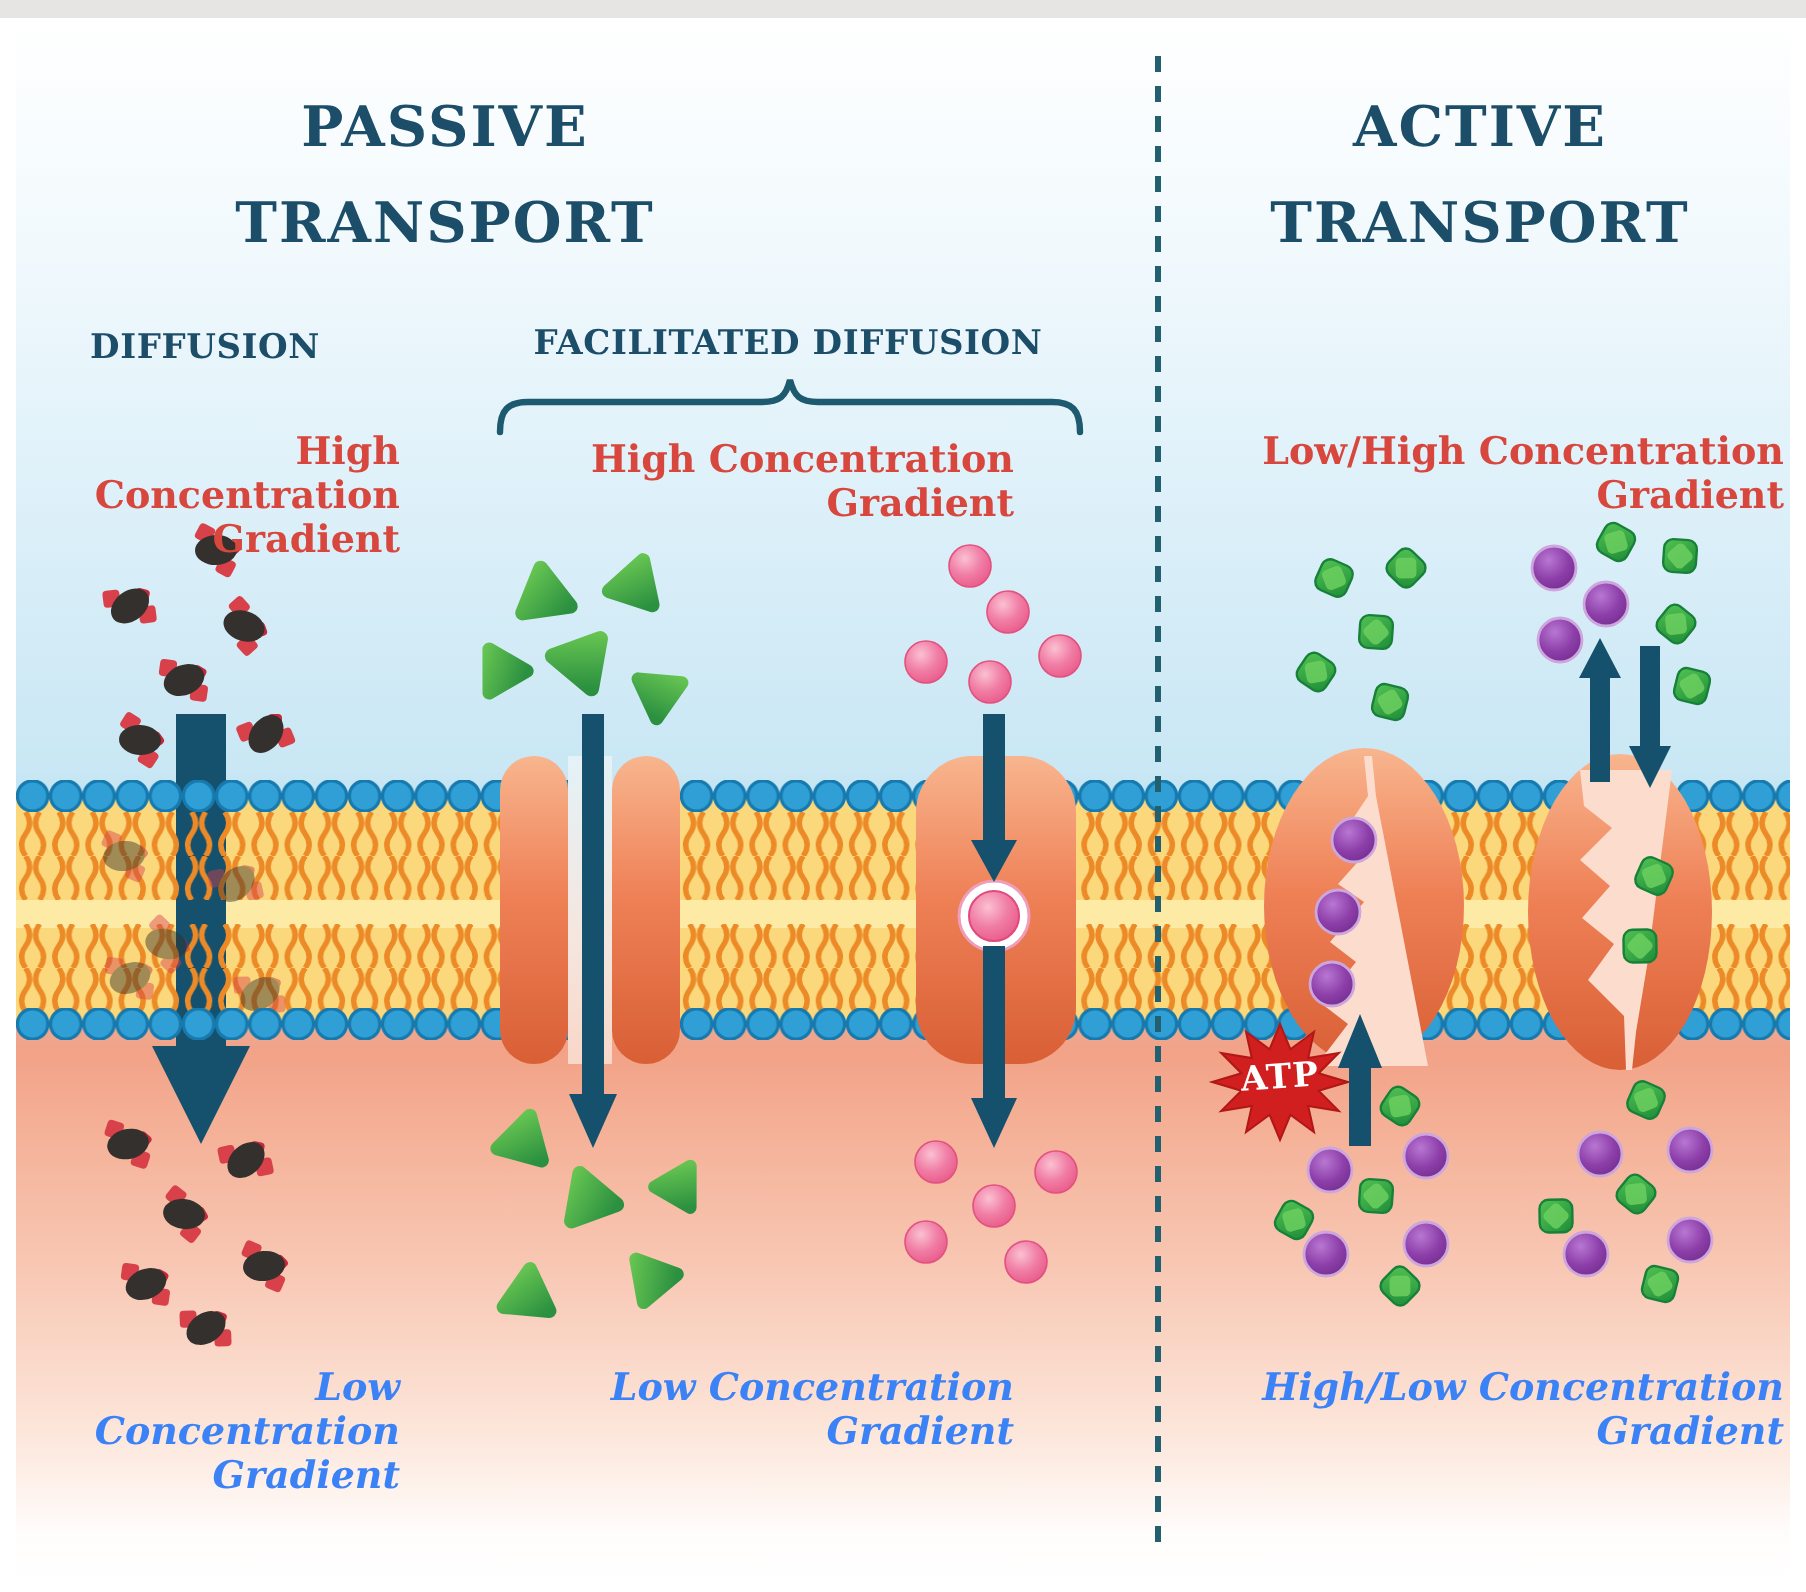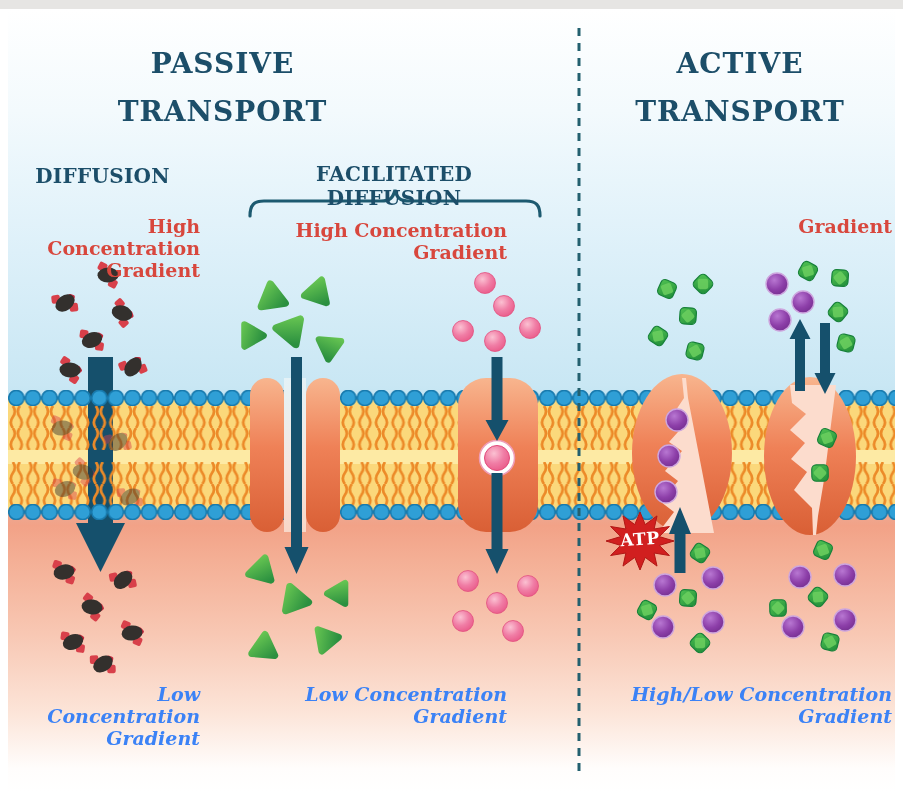--- a/index.html
+++ b/index.html
@@ -8,21 +8,21 @@
   .topbar{position:absolute;top:0;left:0;right:0;height:9px;background:#e6e5e3;}
   .art{position:absolute;left:8px;top:9px;width:887px;height:783px;
        background:linear-gradient(180deg,#ffffff 0%,#f3fafd 13%,#ddf0f9 31%,
        #c9e7f4 48%,#c3e4f2 50%,#f2a287 66%,#f4ae94 70%,#f8c8b4 80%,
        #fce5d9 90%,#fffdfc 97%,#ffffff 100%);}
   svg.canvas{position:absolute;left:0;top:0;display:block;}
   .title{position:absolute;color:#1c4e69;font-weight:bold;text-align:center;
          font-size:28px;line-height:48px;letter-spacing:1px;}
   .title span{display:block;}
   .heading{position:absolute;color:#1c4e69;font-weight:bold;text-align:center;
-           font-size:20px;letter-spacing:.3px;}
+           font-size:17px;letter-spacing:.3px;}
   .lab{position:absolute;font-weight:bold;text-align:right;font-size:19px;line-height:22px;}
   .lab span{display:block;}
   .red{color:#d8473d;}
   .salmon{color:#3b82f6;font-style:italic;}
   .atp{position:absolute;left:612px;top:529px;width:56px;text-align:center;color:#ffffff;
        font-weight:bold;font-size:17px;letter-spacing:.5px;transform:rotate(-4deg);}
 </style>
 </head>
 <body>
 
@@ -263,20 +263,21 @@
 
   <div class="lab red" style="left:5px;top:215px;width:195px;">
     <span>High Concentration</span>
     <span>Gradient</span>
   </div>
   <div class="lab red" style="left:283px;top:219px;width:224px;">
     <span>High Concentration</span>
     <span>Gradient</span>
   </div>
   <div class="lab red" style="left:618px;top:215px;width:274px;">
+    <span>Low/High Concentration</span>
     <span>Gradient</span>
   </div>
 
   <div class="lab salmon" style="left:5px;top:683px;width:195px;">
     <span>Low Concentration</span>
     <span>Gradient</span>
   </div>
   <div class="lab salmon" style="left:283px;top:683px;width:224px;">
     <span>Low Concentration</span>
     <span>Gradient</span>

